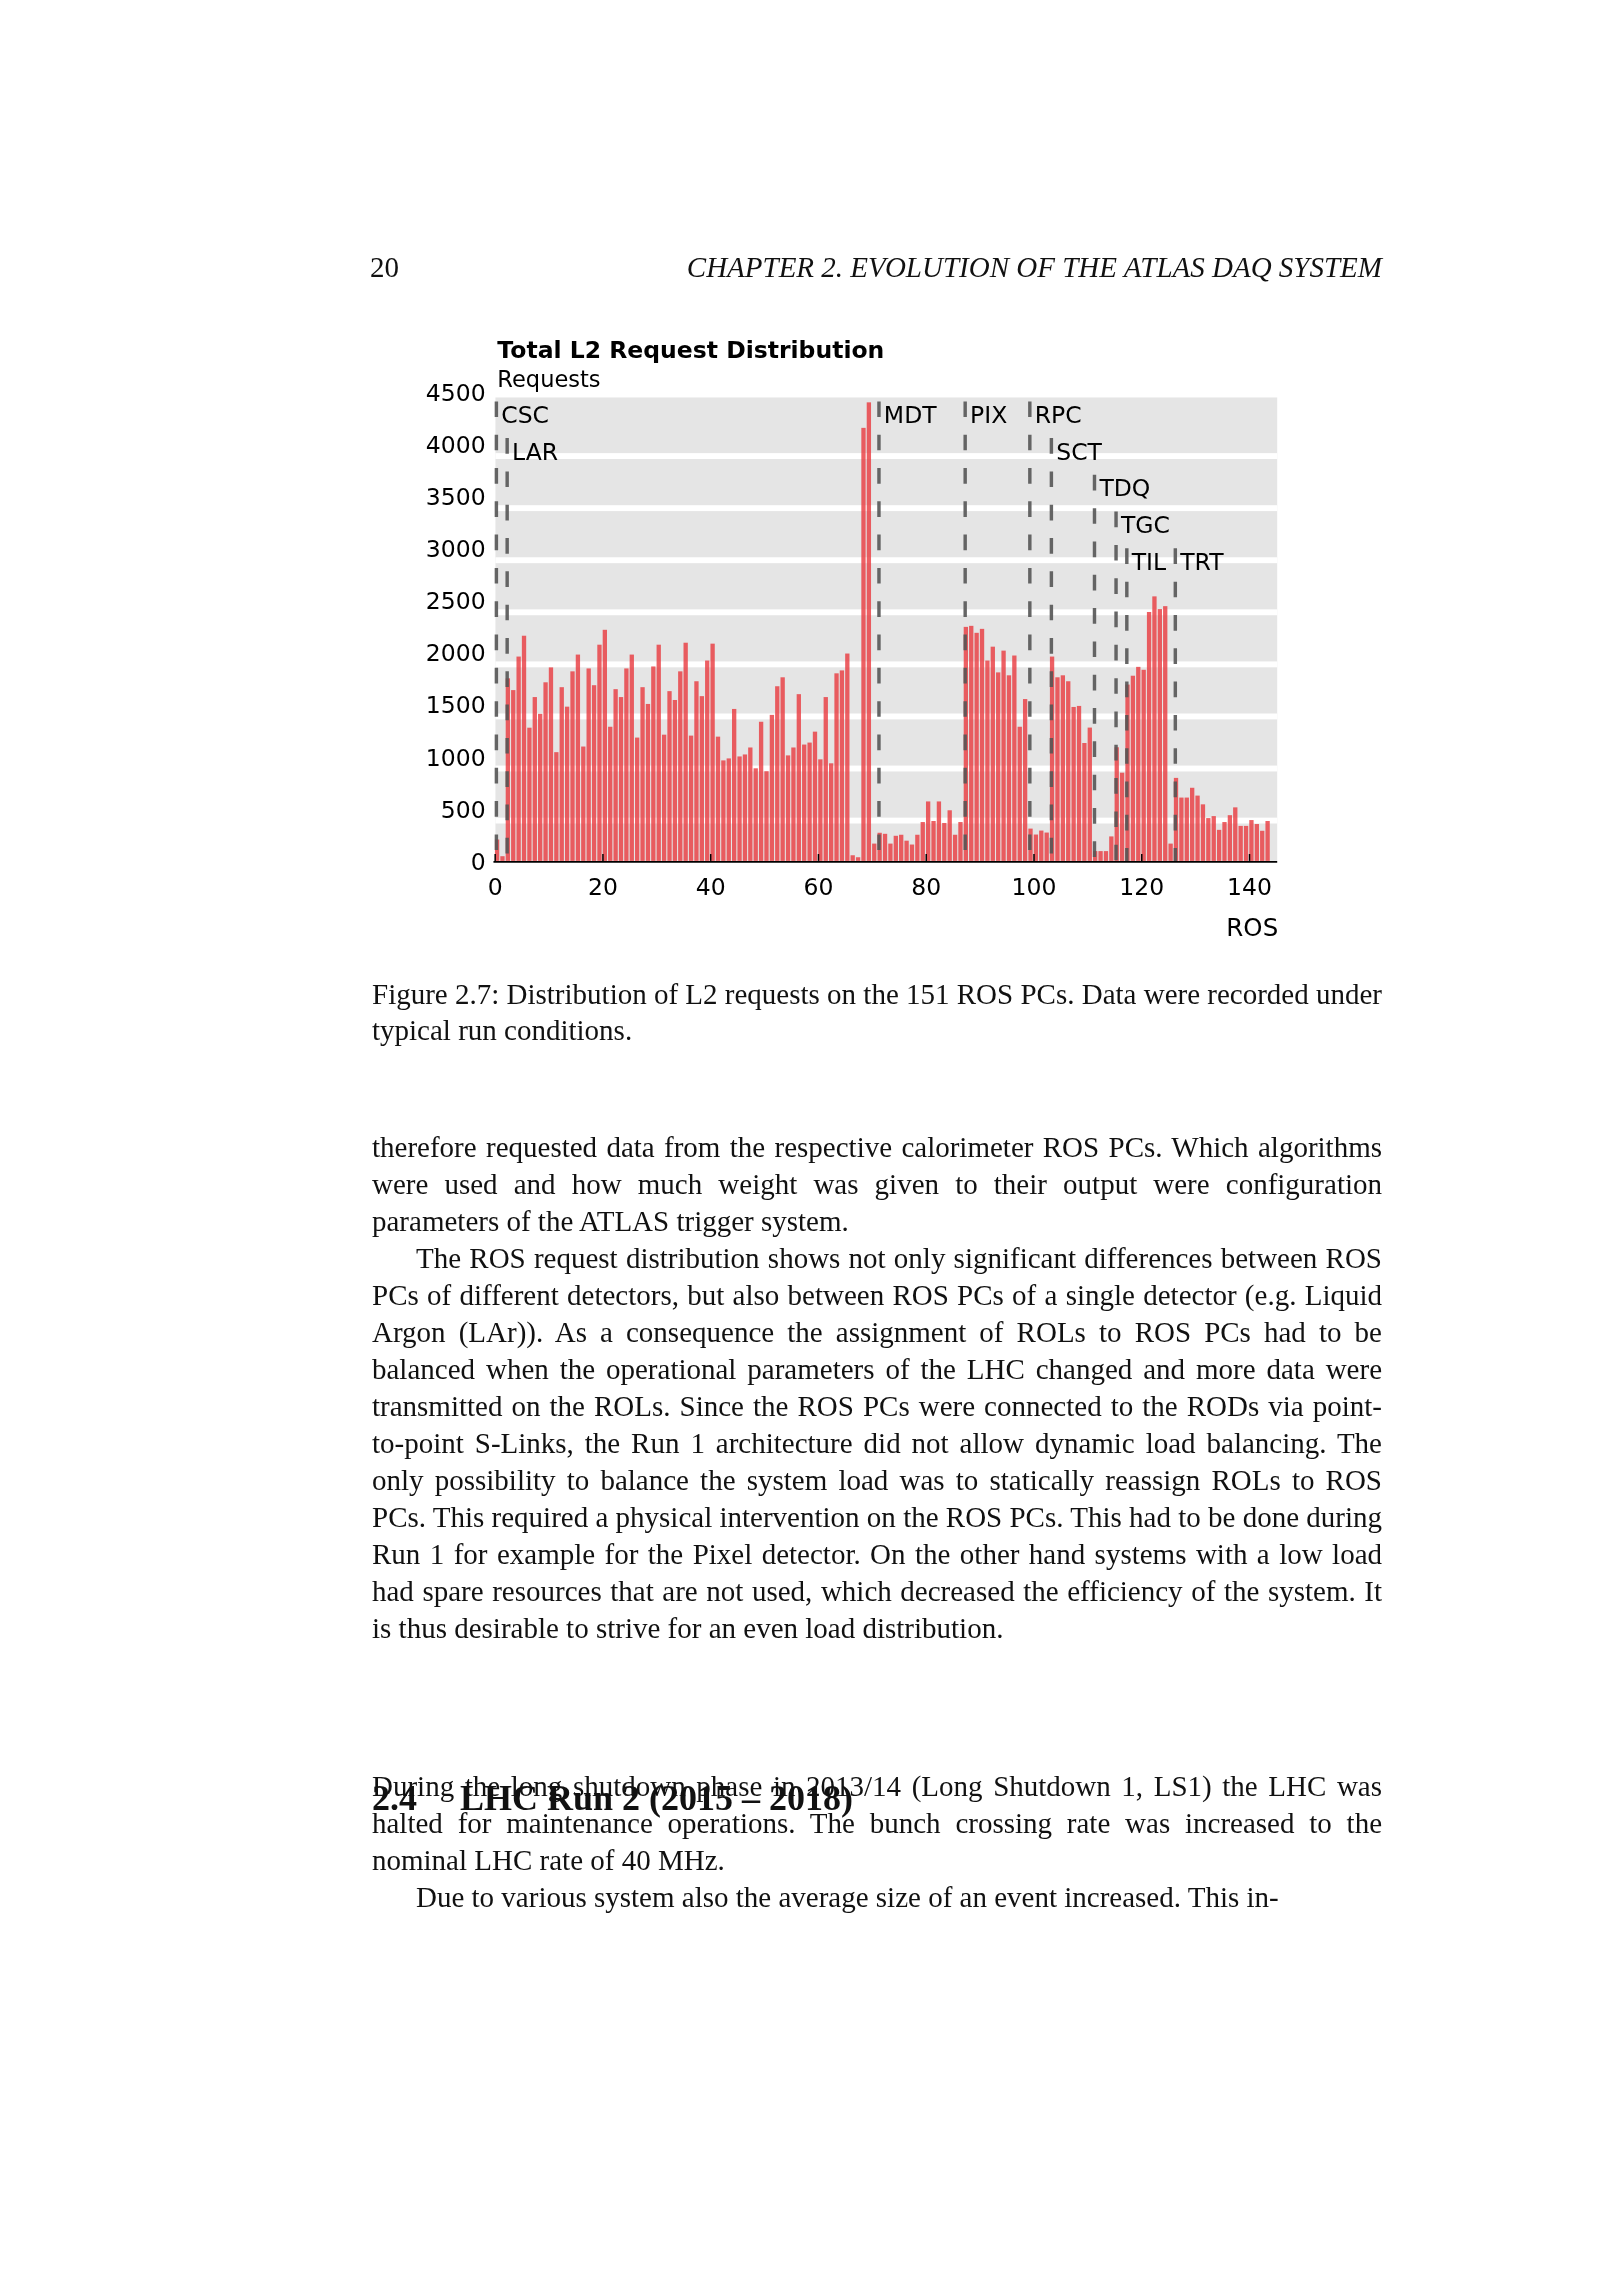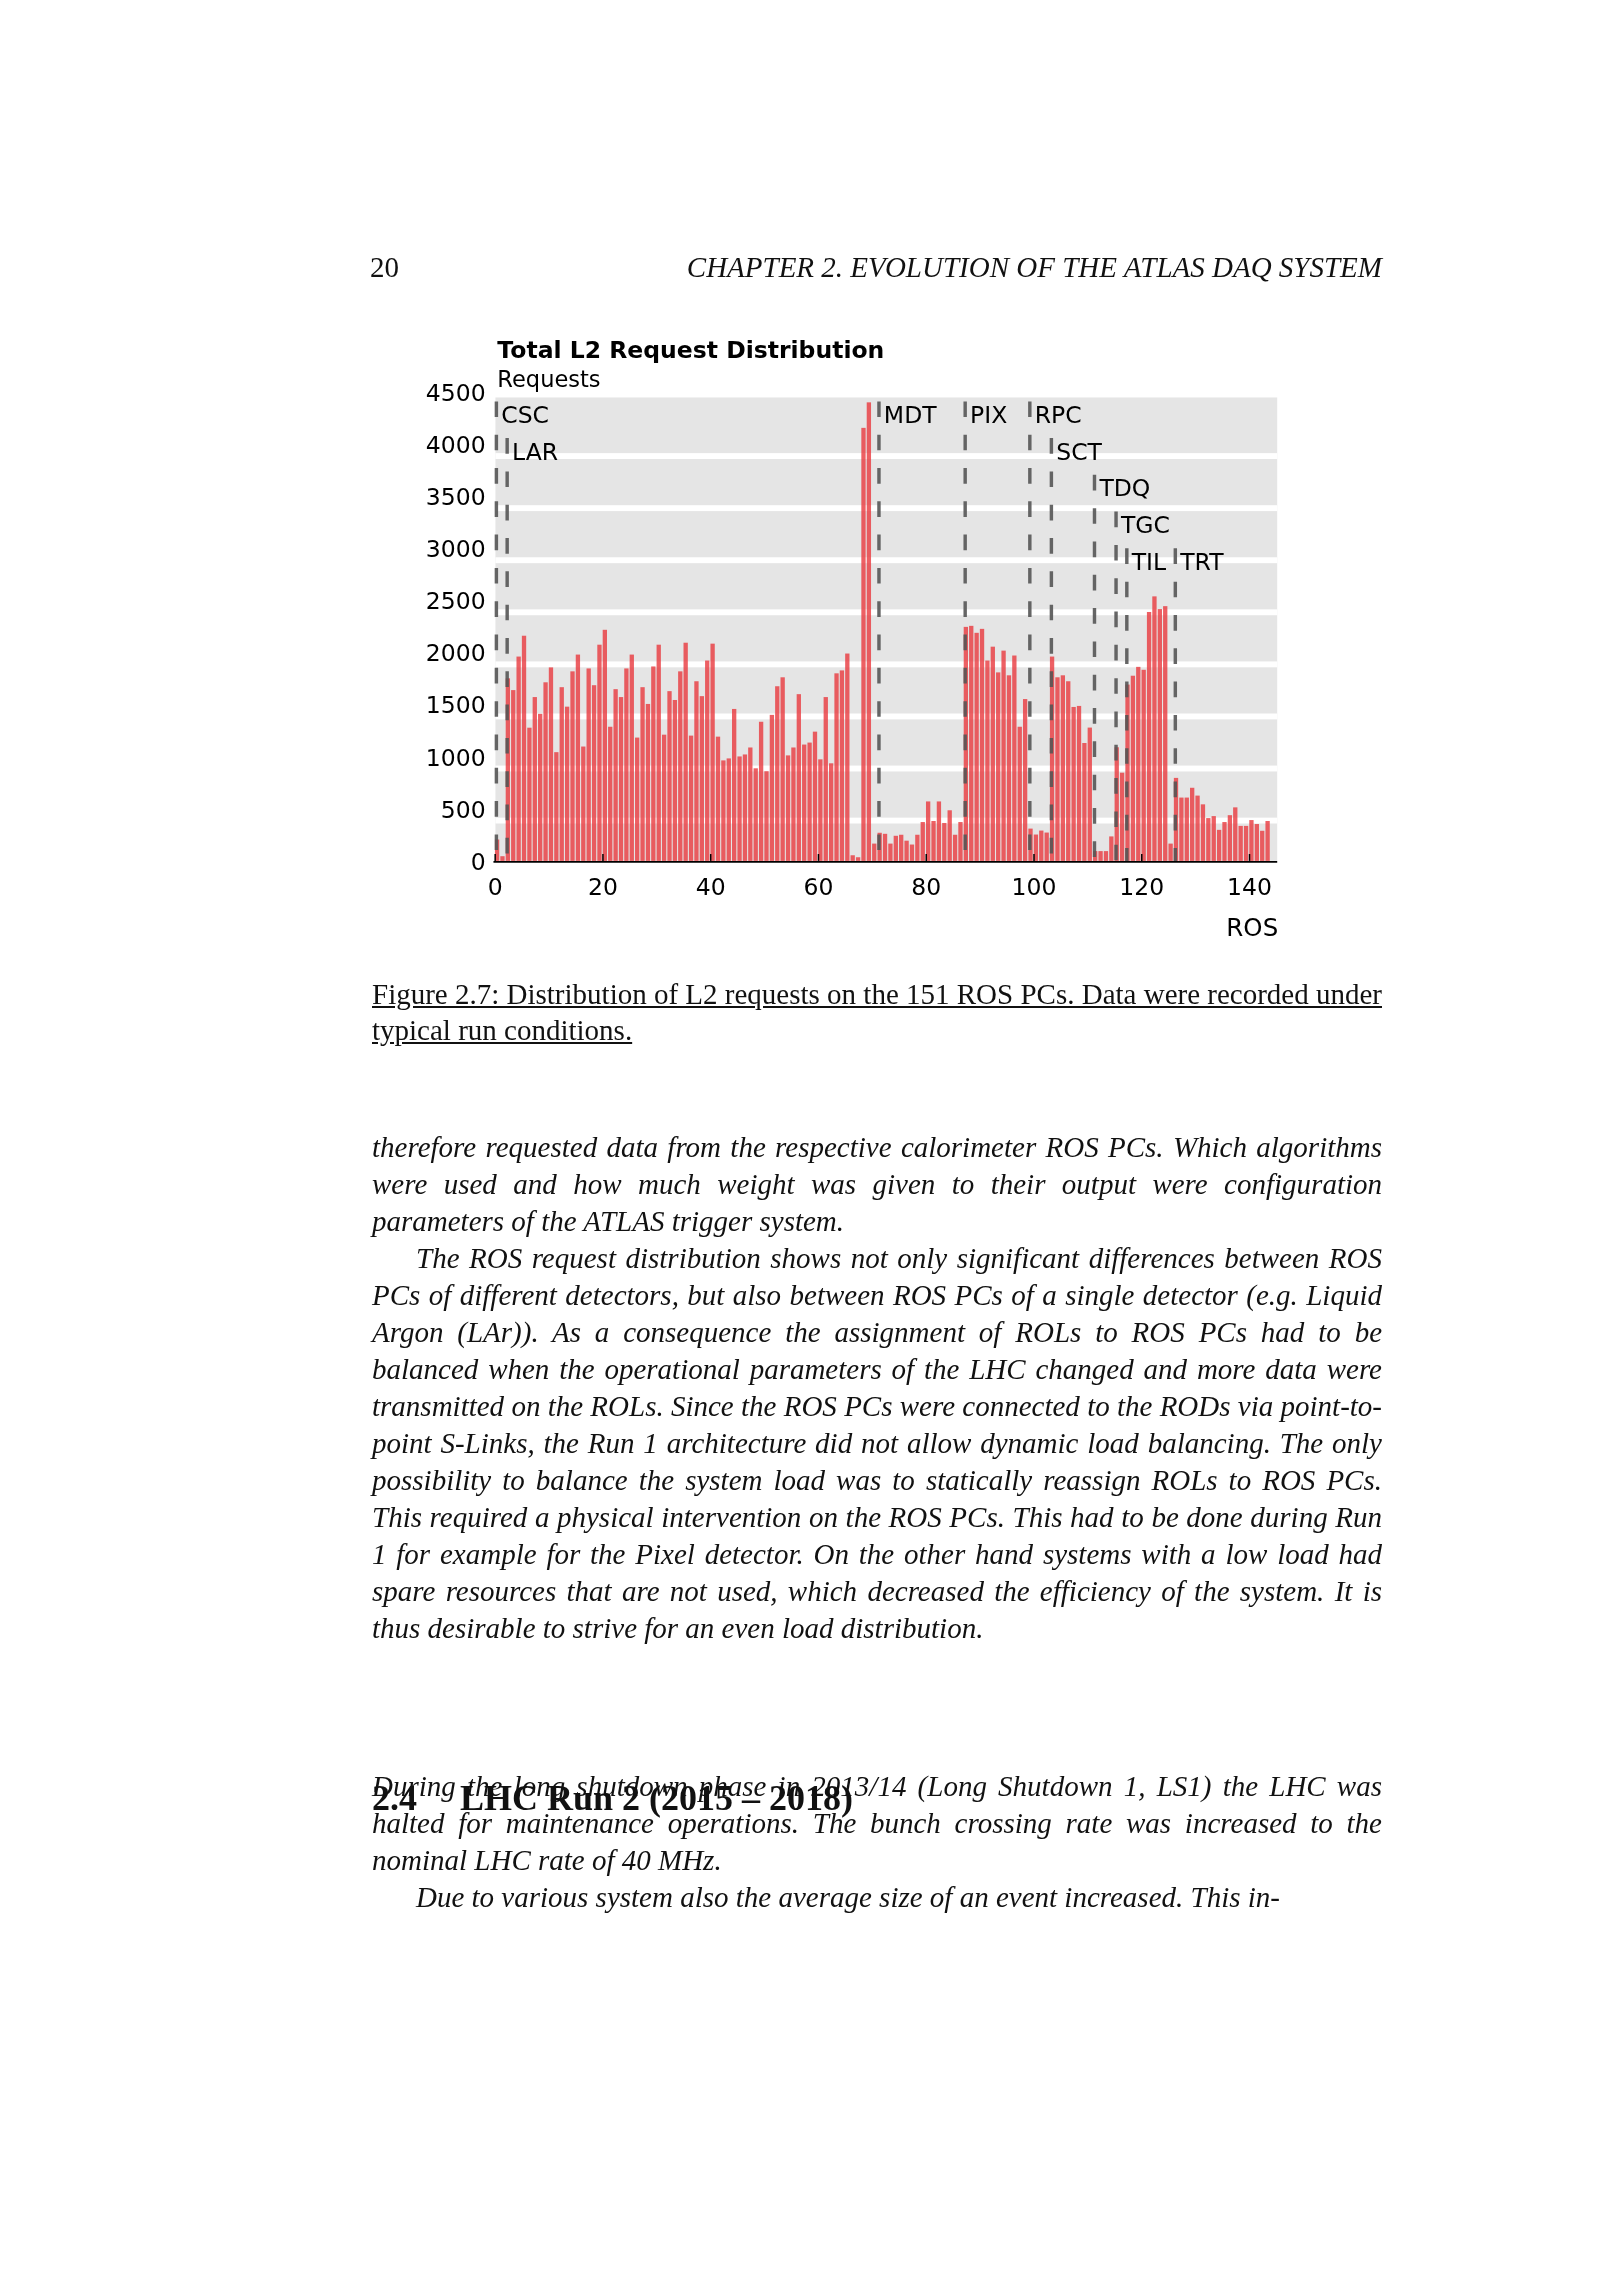--- a/index.html
+++ b/index.html
@@ -7,24 +7,24 @@
   .serif { font-family: "Liberation Serif", "DejaVu Serif", serif; }
   .sans { font-family: "DejaVu Sans", "Liberation Sans", sans-serif; }
 
   #running-head { position: absolute; top: 251px; left: 370px; width: 1012px; height: 35px; font-size: 29px; }
   #page-number { position: absolute; left: 0; top: 0; }
   #chapter-title { position: absolute; right: 0; top: 0; font-style: italic; text-align: center; }
 
   #figure { position: absolute; left: 412px; top: 325px; width: 882px; height: 627px; }
   #chart-svg { position: absolute; left: 0; top: 0; width: 882px; height: 627px; overflow: visible; }
 
-  #caption { position: absolute; left: 372px; top: 976px; width: 1010px; font-size: 29px; line-height: 36px; text-align: justify; text-align-last: left; text-decoration: underline; }
+  #caption { position: absolute; left: 372px; top: 976px; width: 1010px; font-size: 29px; line-height: 36px; text-align: justify; text-align-last: left; }
 
   .body-text { position: absolute; left: 372px; width: 1010px; font-size: 29px; line-height: 37px; text-align: justify; }
-  .body-text p { margin: 0; font-style: italic; }
+  .body-text p { margin: 0; }
   .body-text p.indent { text-indent: 44px; }
   #para-block-1 { top: 1129px; }
   #section-heading { position: absolute; left: 372px; top: 1749px; font-size: 36px; font-weight: bold; margin-top: 28px; }
   #section-heading .num { display: inline-block; width: 88px; }
   #para-block-2 { top: 1760px; margin-top: 8px; }
 </style>
 </head>
 <body>
 
 <div id="running-head" class="serif">

